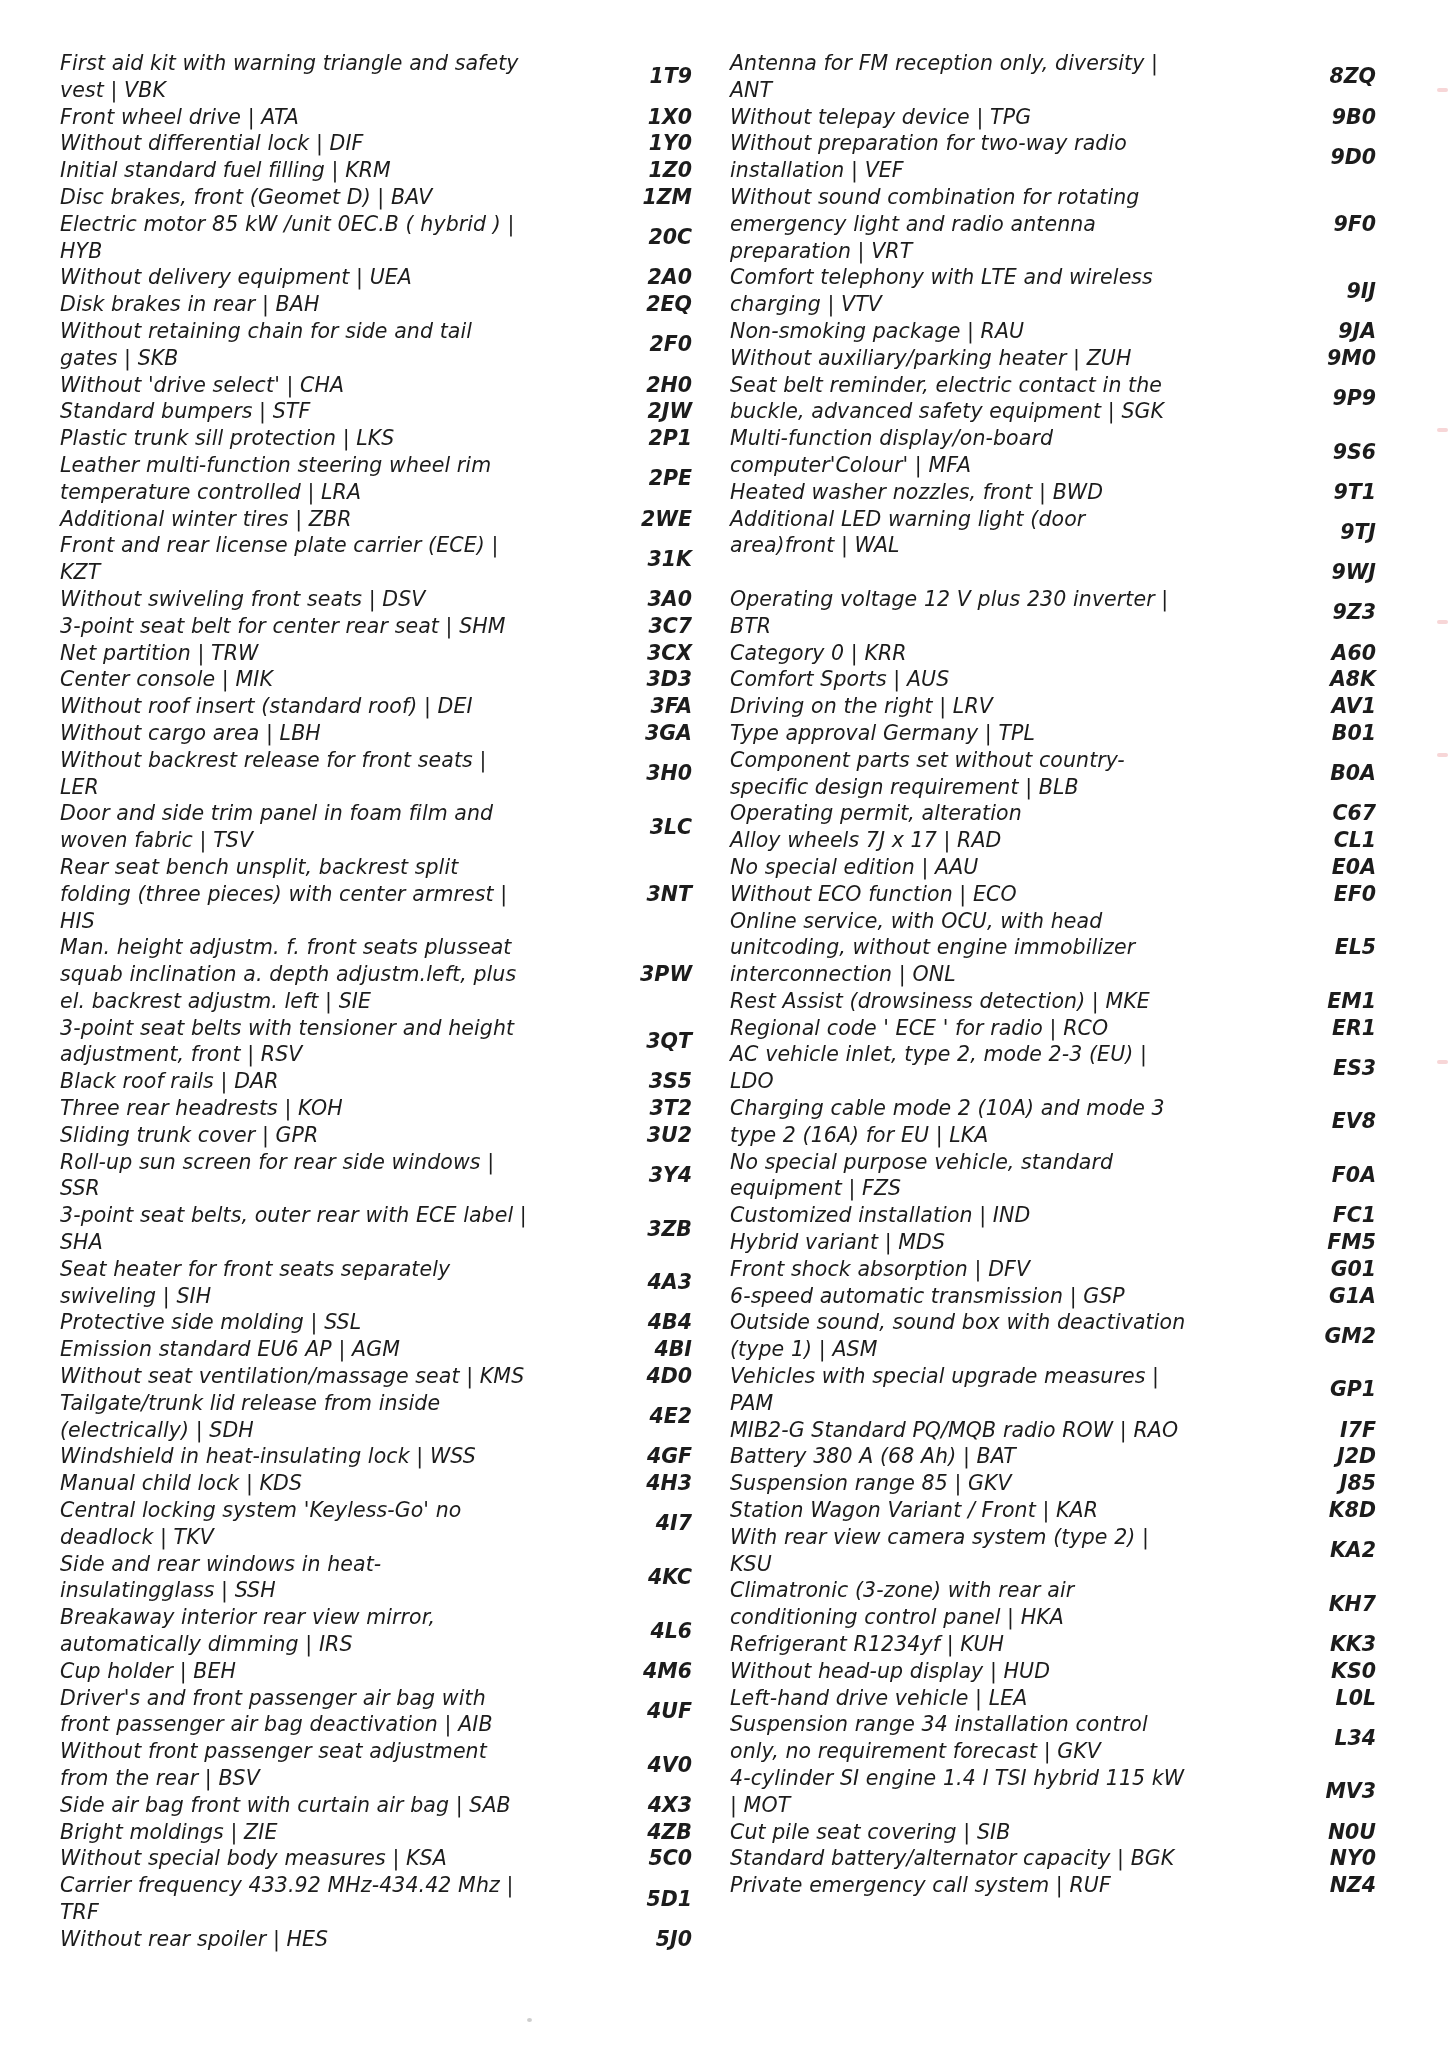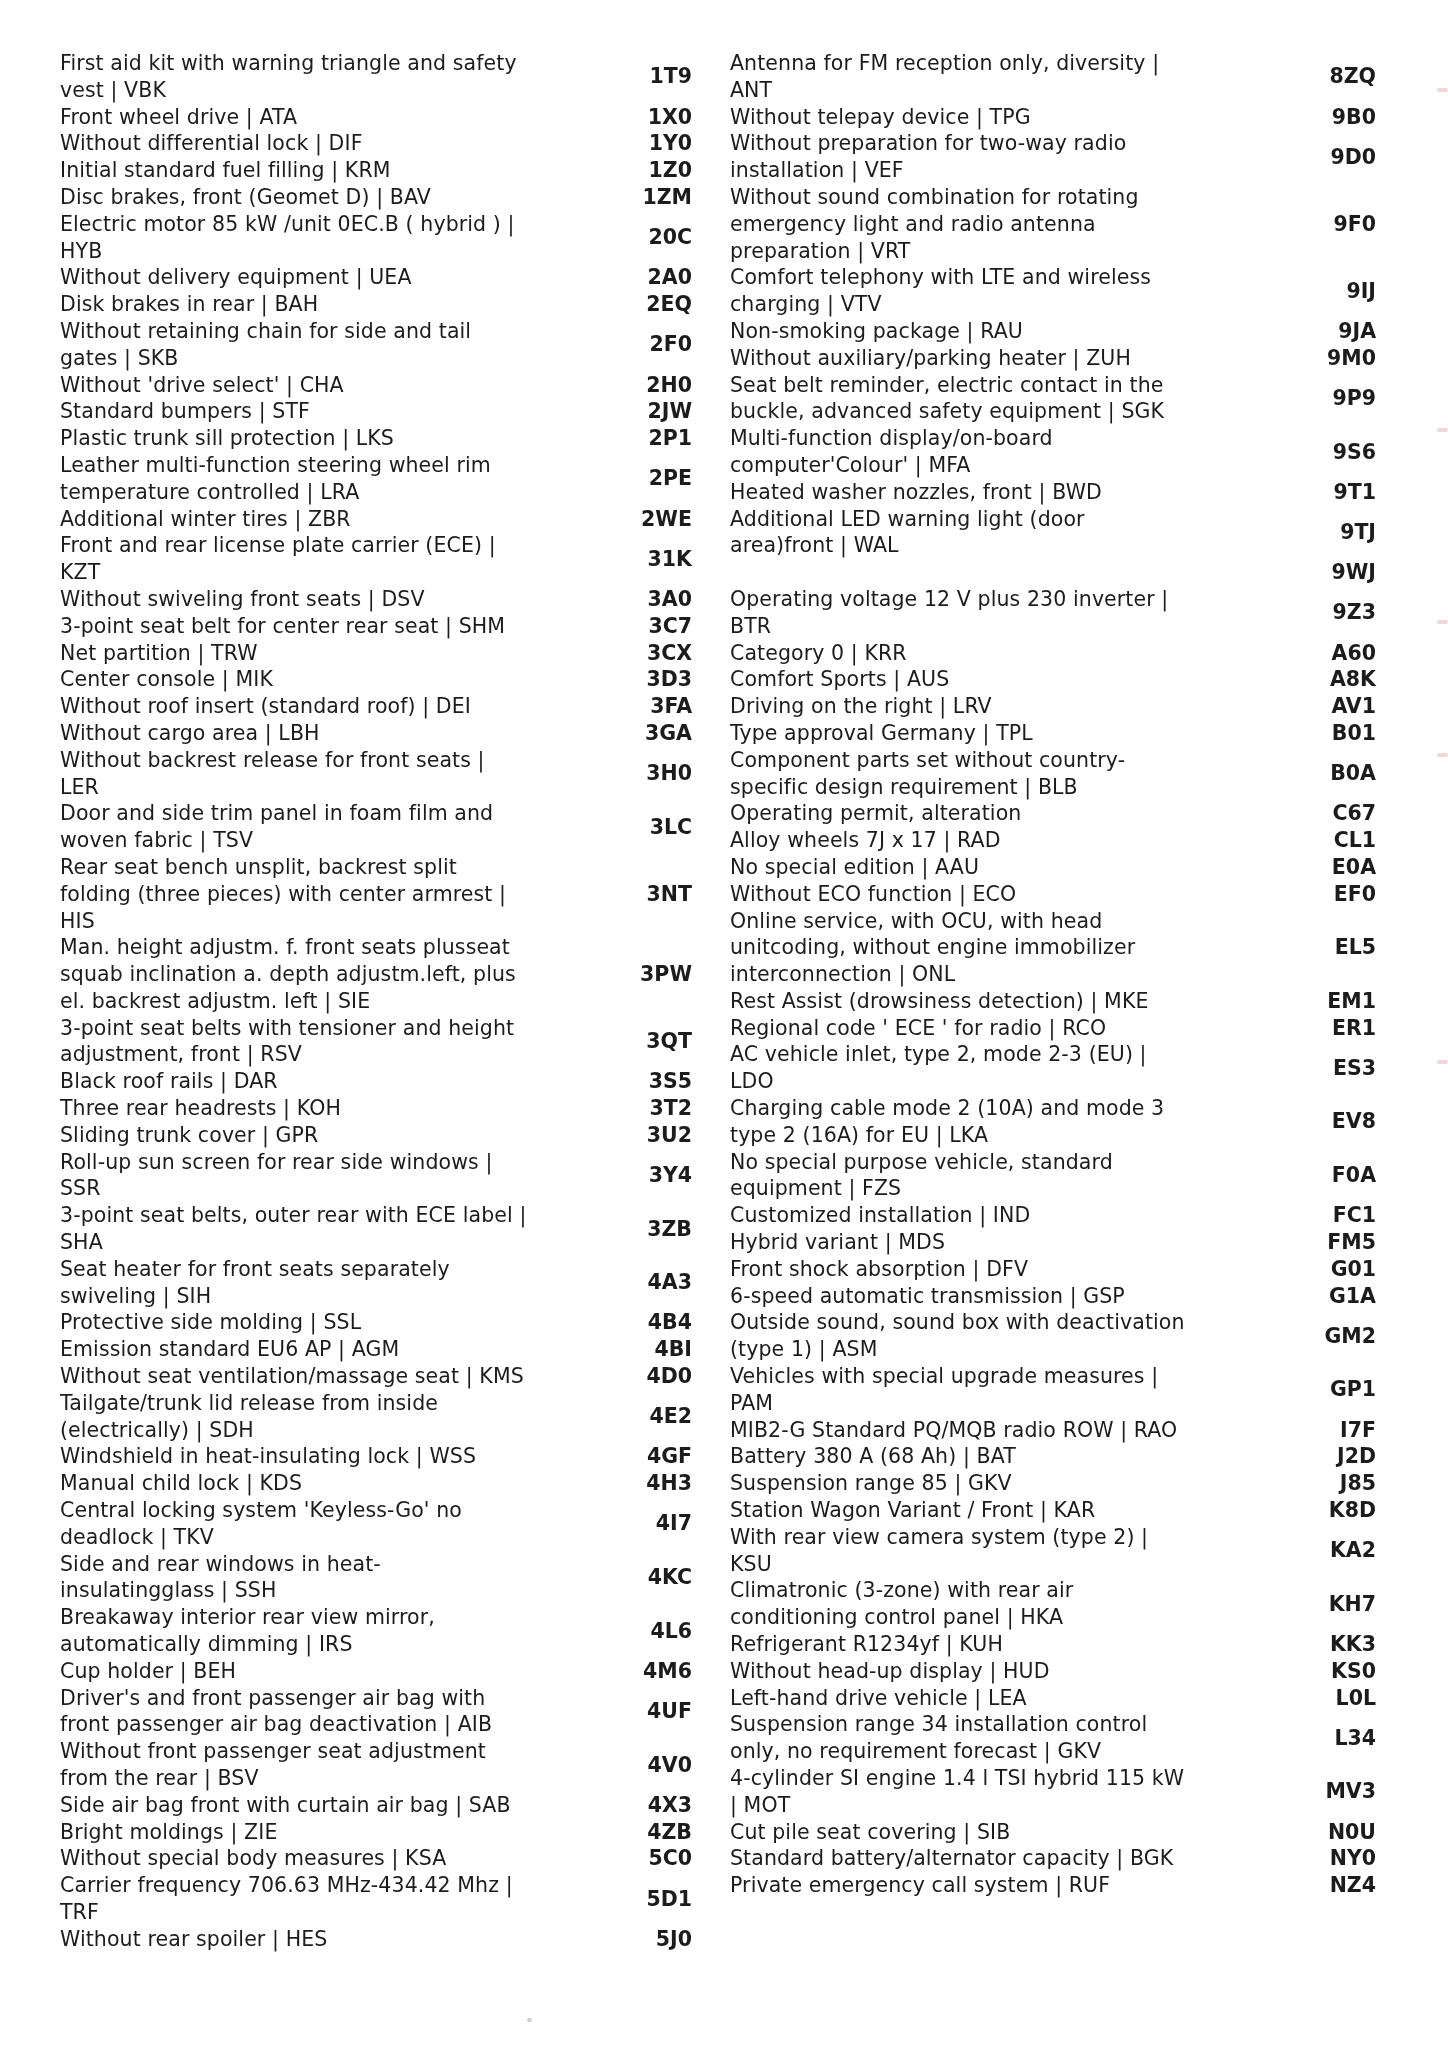--- a/index.html
+++ b/index.html
@@ -14,20 +14,21 @@
     font-family: "DejaVu Sans", "Liberation Sans", sans-serif;
     color: #1c1c1c;
     overflow: hidden;
   }
   .page {
     position: absolute;
     left: 60px;
     top: 50px;
     display: flex;
     gap: 30px;
+    font-style: italic;
   }
   .col {
     display: flex;
     flex-direction: column;
   }
   .col-left  { width: 632px; }
   .col-right { width: 654px; }
   .entry {
     display: flex;
     align-items: center;
@@ -252,21 +253,21 @@
       </div>
       <div class="entry">
         <div class="desc">Bright moldings | ZIE</div>
         <div class="code">4ZB</div>
       </div>
       <div class="entry">
         <div class="desc">Without special body measures | KSA</div>
         <div class="code">5C0</div>
       </div>
       <div class="entry">
-        <div class="desc">Carrier frequency 706.63 MHz-434.42 Mhz | TRF</div>
+        <div class="desc">Carrier frequency 433.92 MHz-434.42 Mhz | TRF</div>
         <div class="code">5D1</div>
       </div>
       <div class="entry">
         <div class="desc">Without rear spoiler | HES</div>
         <div class="code">5J0</div>
       </div>
     </div>
   <div class="col col-right" id="col-right">
       <div class="entry">
         <div class="desc">Antenna for FM reception only, diversity | ANT</div>

